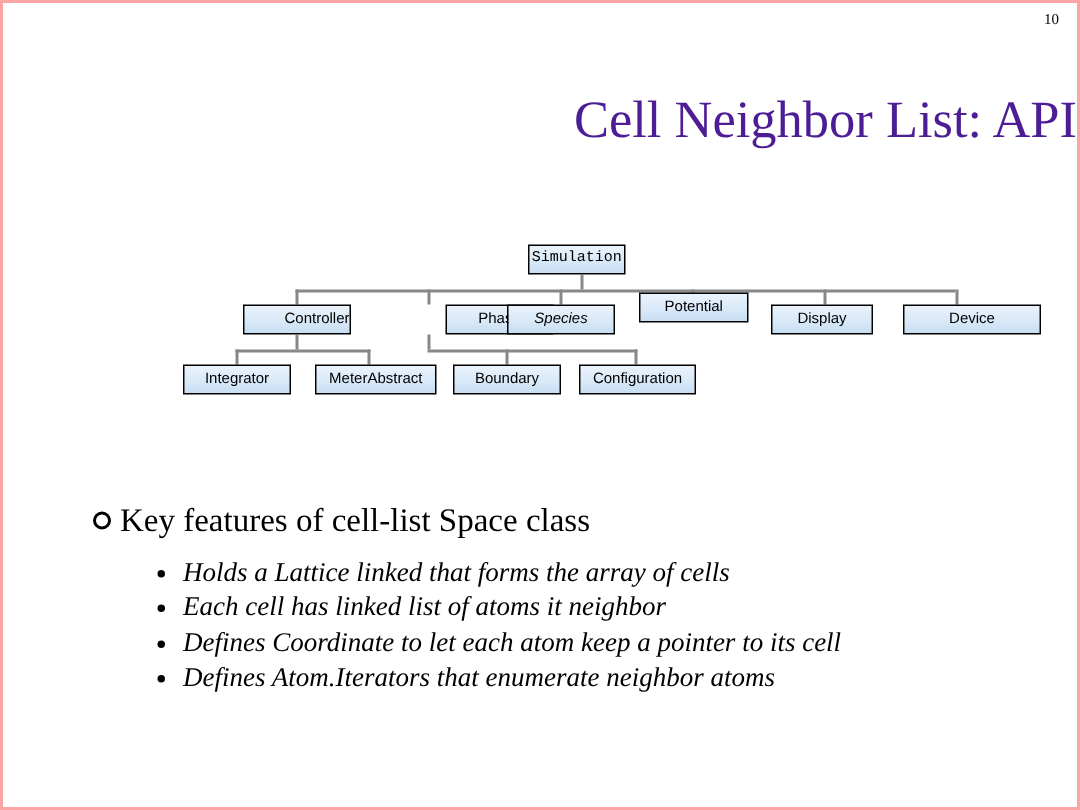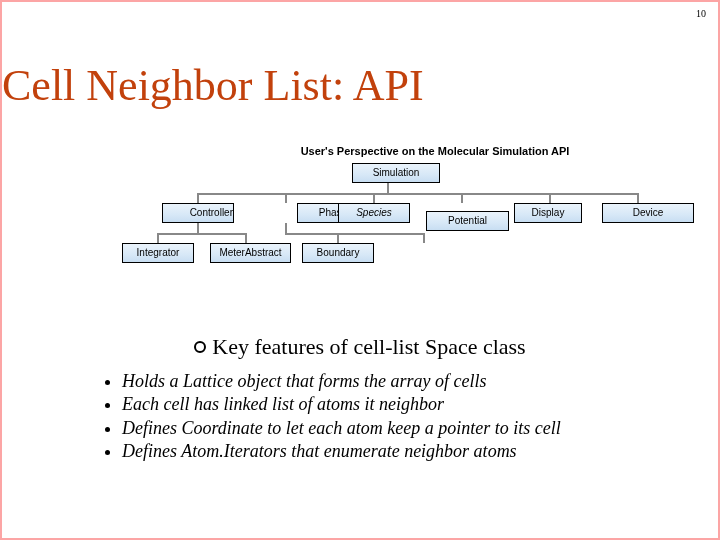--- a/index.html
+++ b/index.html
@@ -22,23 +22,23 @@
     top: 6px;
     right: 12px;
     font-size: 10px;
     font-family: "Times New Roman", serif;
   }
   .title {
     position: absolute;
     top: 58px;
     left: 0;
     right: 0;
-    text-align: left;
-    font-size: 44px;
-    color: #c2410c;
+    text-align: right;
+    font-size: 35px;
+    color: #4c1d95;
   }
 
   
   .diagram {
     position: absolute;
     top: 143px;
     left: 60px;
     right: 40px;
     height: 145px;
     font-family: Arial, Helvetica, sans-serif;
@@ -72,21 +72,20 @@
   
   .content {
     position: absolute;
     top: 332px;
     left: 60px;
     right: 60px;
   }
   .lead {
     font-size: 22px;
     margin: 0 0 10px 0;
-    text-align: center;
   }
   .circ {
     display: inline-block;
     width: 12px;
     height: 12px;
     border: 2px solid #000;
     border-radius: 50%;
     box-sizing: border-box;
     margin-right: 6px;
     vertical-align: 1px;
@@ -103,62 +102,62 @@
 </style>
 </head>
 <body>
 
 <div class="slide">
 
   <div class="pagenum">10</div>
   <div class="title">Cell Neighbor List:  API</div>
 
   <div class="diagram">
-    <div class="dia-title">User's Perspective on the Molecular Simulation API</div>
 
-    <div class="node" style="left:290px; top:18px; width:88px;">Simulation</div>
+    <div class="node" style="left:290px; top:18px; width:65px;font-family:Liberation Mono, monospace;">Simulation</div>
 
     <div class="conn" style="left:325px; top:38px; width:2px; height:10px;"></div>
     <div class="conn" style="left:135px; top:48px; width:440px; height:2px;"></div>
 
     <div class="conn" style="left:135px; top:48px; width:2px; height:10px;"></div>
     <div class="conn" style="left:223px; top:48px; width:2px; height:10px;"></div>
     <div class="conn" style="left:311px; top:48px; width:2px; height:10px;"></div>
     <div class="conn" style="left:399px; top:48px; width:2px; height:10px;"></div>
     <div class="conn" style="left:487px; top:48px; width:2px; height:10px;"></div>
     <div class="conn" style="left:575px; top:48px; width:2px; height:10px;"></div>
 
 
     <div class="node" style="left:100px; top:58px; width:72px;text-align:right;">Controller</div>
     <div class="node" style="left:188px; top:58px; width:72px;margin-left:47px;">Phase</div>
     <div class="node" style="left:276px; top:58px; width:72px;font-style:italic;">Species</div>
-    <div class="node" style="left:364px; top:66px; width:83px;">Potential</div>
+    <div class="node" style="left:364px; top:50px; width:73px;">Potential</div>
     <div class="node" style="left:452px; top:58px; width:68px;">Display</div>
     <div class="node" style="left:540px; top:58px; width:92px;">Device</div>
 
     <div class="conn" style="left:135px; top:78px; width:2px; height:10px;"></div>
     <div class="conn" style="left:95px;  top:88px; width:90px; height:2px;"></div>
     <div class="conn" style="left:95px;  top:88px; width:2px; height:10px;"></div>
     <div class="conn" style="left:183px; top:88px; width:2px; height:10px;"></div>
 
     <div class="conn" style="left:223px; top:78px; width:2px; height:10px;"></div>
     <div class="conn" style="left:223px; top:88px; width:140px; height:2px;"></div>
     <div class="conn" style="left:275px; top:88px; width:2px; height:10px;"></div>
     <div class="conn" style="left:361px; top:88px; width:2px; height:10px;"></div>
 
     <div class="node" style="left:60px;  top:98px; width:72px;">Integrator</div>
     <div class="node" style="left:148px; top:98px; width:81px;">MeterAbstract</div>
     <div class="node" style="left:240px; top:98px; width:72px;">Boundary</div>
+    <div class="node" style="left:324px; top:98px; width:78px;">Configuration</div>
   </div>
 
   <div class="content">
     <p class="lead">
       <span class="circ"></span><span>Key features of cell-list Space class</span>
     </p>
     <ul class="sub">
-      <li>Holds a Lattice object that forms the array of cells</li>
+      <li>Holds a Lattice linked that forms the array of cells</li>
       <li>Each cell has linked list of atoms it neighbor</li>
       <li>Defines Coordinate to let each atom keep a pointer to its cell</li>
       <li>Defines Atom.Iterators that enumerate neighbor atoms</li>
     </ul>
   </div>
 
 </div>
 
 </body></html>

